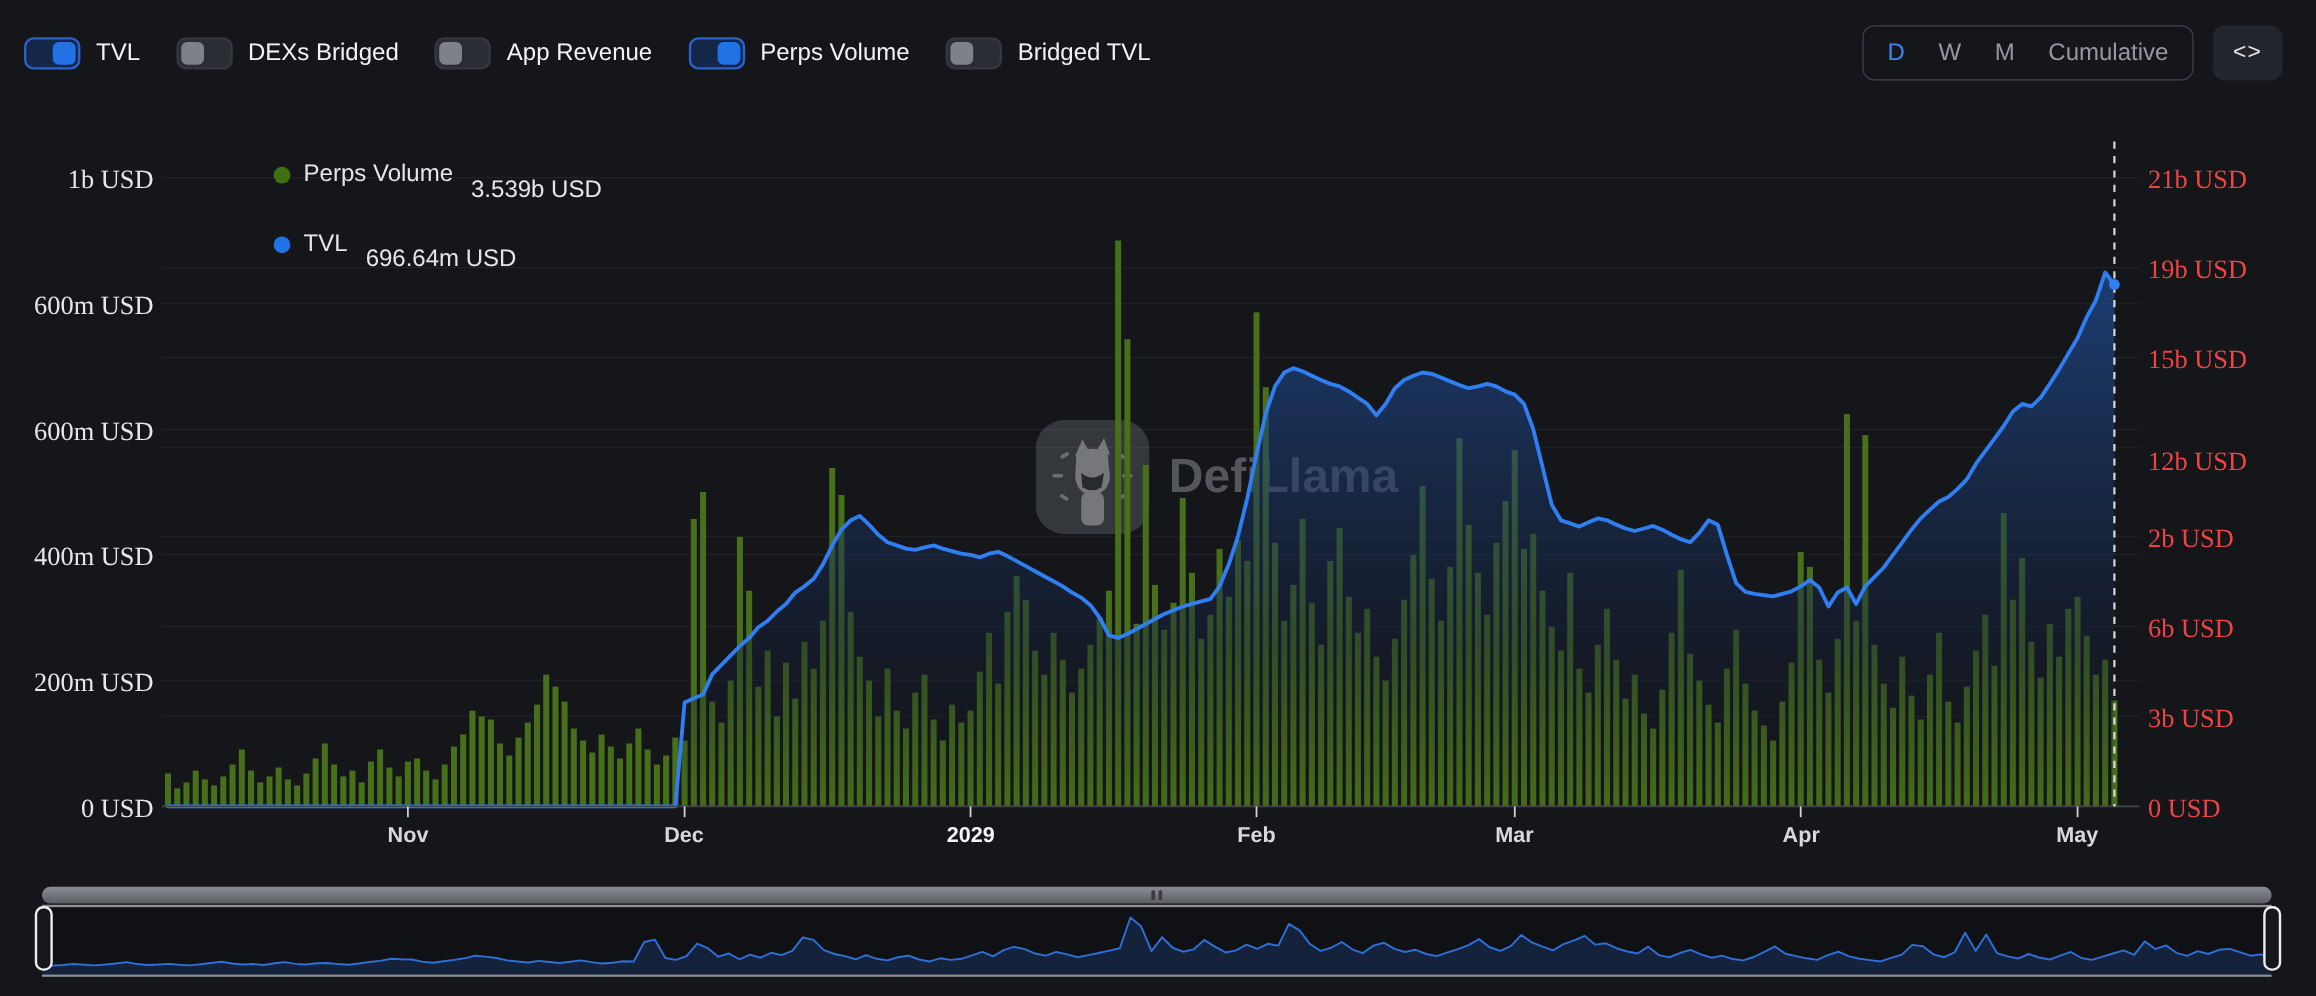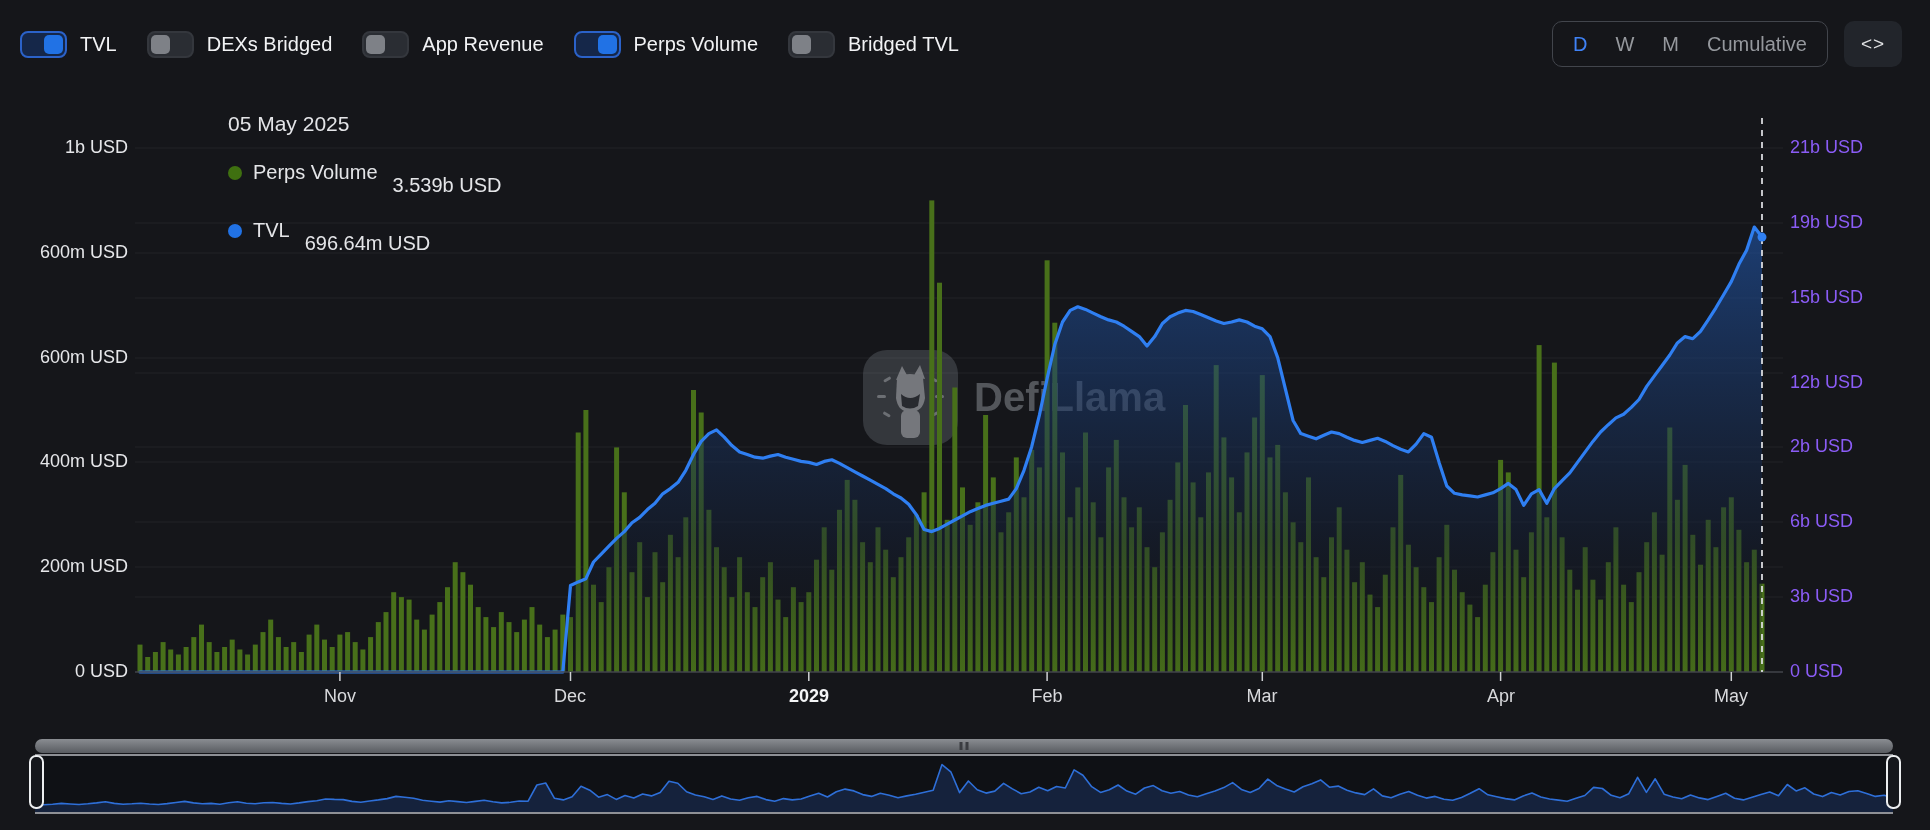--- a/index.html
+++ b/index.html
@@ -15,24 +15,24 @@
   .tgl .knob{position:absolute;top:2px;width:19px;height:19px;border-radius:5px;}
   .tgl.on .knob{right:2px;background:#2172e5;}
   .tgl.off .knob{left:2px;background:#7e8187;}
   .intervals{position:absolute;right:102px;top:21px;height:46px;border:1px solid #42454c;border-radius:10px;
              display:flex;align-items:center;gap:28px;padding:0 20px;font-size:20px;color:#95989d;box-sizing:border-box;}
   .intervals span{cursor:pointer;}
   .intervals .active{color:#3f82f6;}
   .embed{position:absolute;right:28px;top:21px;width:58px;height:46px;background:#22252b;border-radius:10px;
          display:flex;align-items:center;justify-content:center;font-size:19px;color:#e2e3e5;letter-spacing:1px;cursor:pointer;}
   
-  .ylab{position:absolute;font-size:18px;white-space:nowrap;}
+  .ylab{position:absolute;font-size:22px;white-space:nowrap;font-family:Liberation Serif, serif;}
   .ylab.left{color:#e6e7ea;width:128px;text-align:right;left:0;}
-  .ylab.right{color:#8b5cf6;left:1790px;text-align:right;}
-  .xlab{position:absolute;font-size:18px;color:#d8d9dc;transform:translateX(-50%);top:686px;}
+  .ylab.right{color:#ef4444;left:1790px;text-align:right;}
+  .xlab{position:absolute;font-size:18px;color:#d8d9dc;transform:translateX(-50%);top:686px;font-weight:bold;}
   .xlab.bold{font-weight:bold;color:#f3f4f6;}
   
   .tooltip{position:absolute;left:228px;top:112px;z-index:5;}
   .tt-date{font-size:21px;color:#e4e5e8;margin-bottom:12px;}
   .tt-row{display:flex;align-items:center;gap:11px;font-size:20px;color:#e4e5e8;margin-top:9px;}
   .dot{width:14px;height:14px;border-radius:50%;flex:0 0 auto;}
   .tt-val{margin-left:4px;margin-top:26px;}
   
   .watermark{position:absolute;left:863px;top:350px;display:flex;align-items:center;gap:16px;opacity:.8;z-index:1;pointer-events:none;}
   .wm-text{font-size:40px;font-weight:bold;color:#63666c;}
@@ -93,21 +93,20 @@
     <span class="active">D</span>
     <span>W</span>
     <span>M</span>
     <span>Cumulative</span>
   </div>
   <div class="embed">
     <span>&lt;&gt;</span>
   </div>
 
   <div class="tooltip">
-    <div class="tt-date">05 May 2025</div>
     <div class="tt-row">
       <span class="dot" id="dot-perps" style="background: rgb(63, 112, 16);"></span>
       <span>Perps Volume</span>
       <span class="tt-val">3.539b USD</span>
     </div>
     <div class="tt-row">
       <span class="dot" id="dot-tvl" style="background: rgb(33, 114, 229);"></span>
       <span>TVL</span>
       <span class="tt-val">696.64m USD</span>
     </div>

